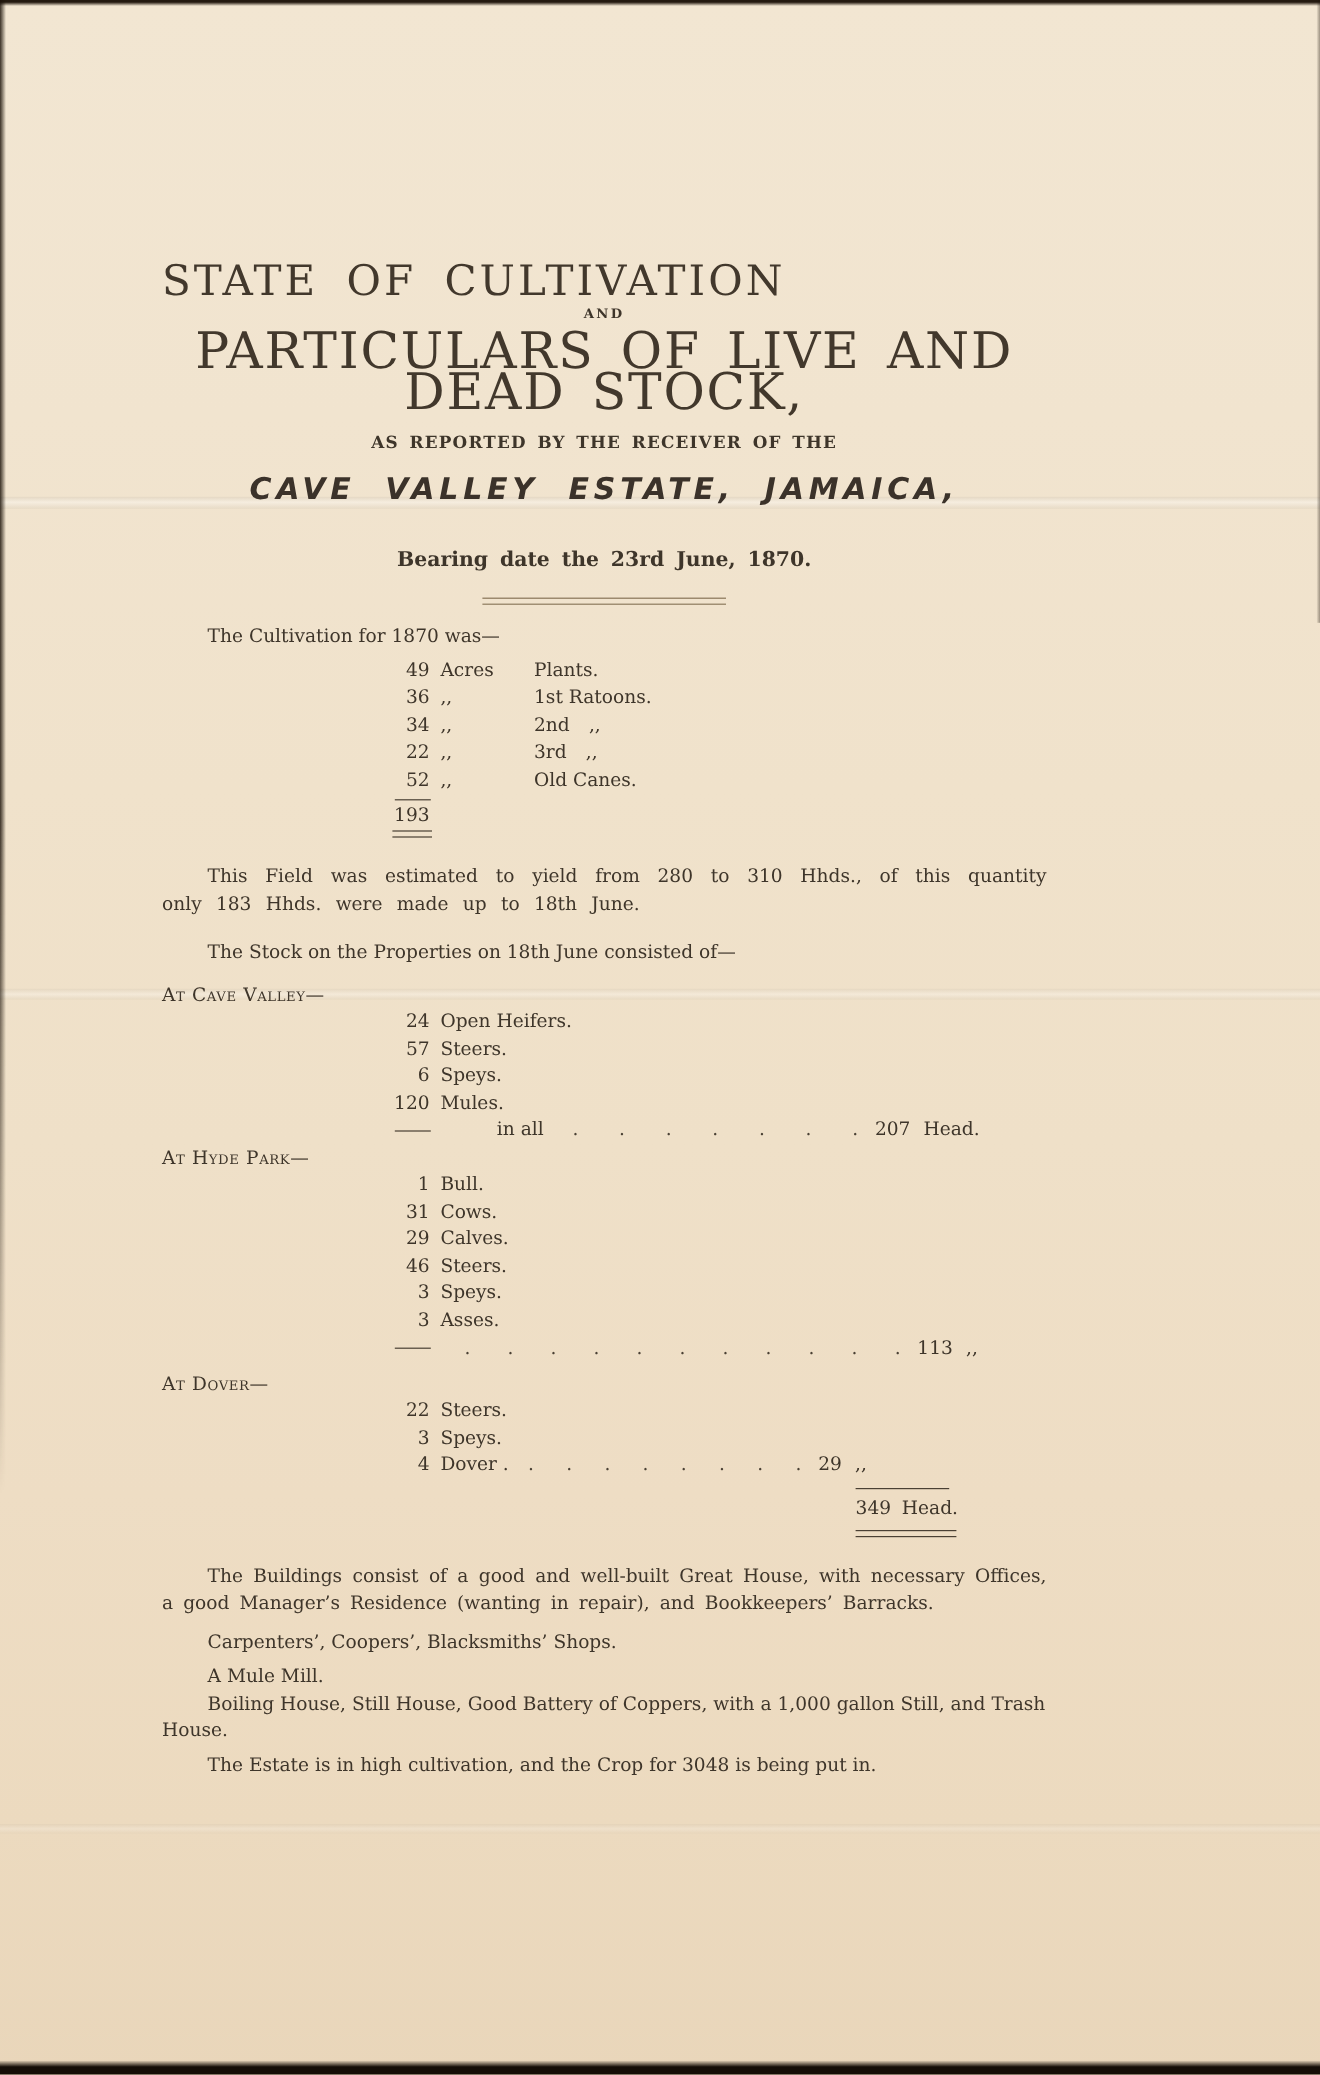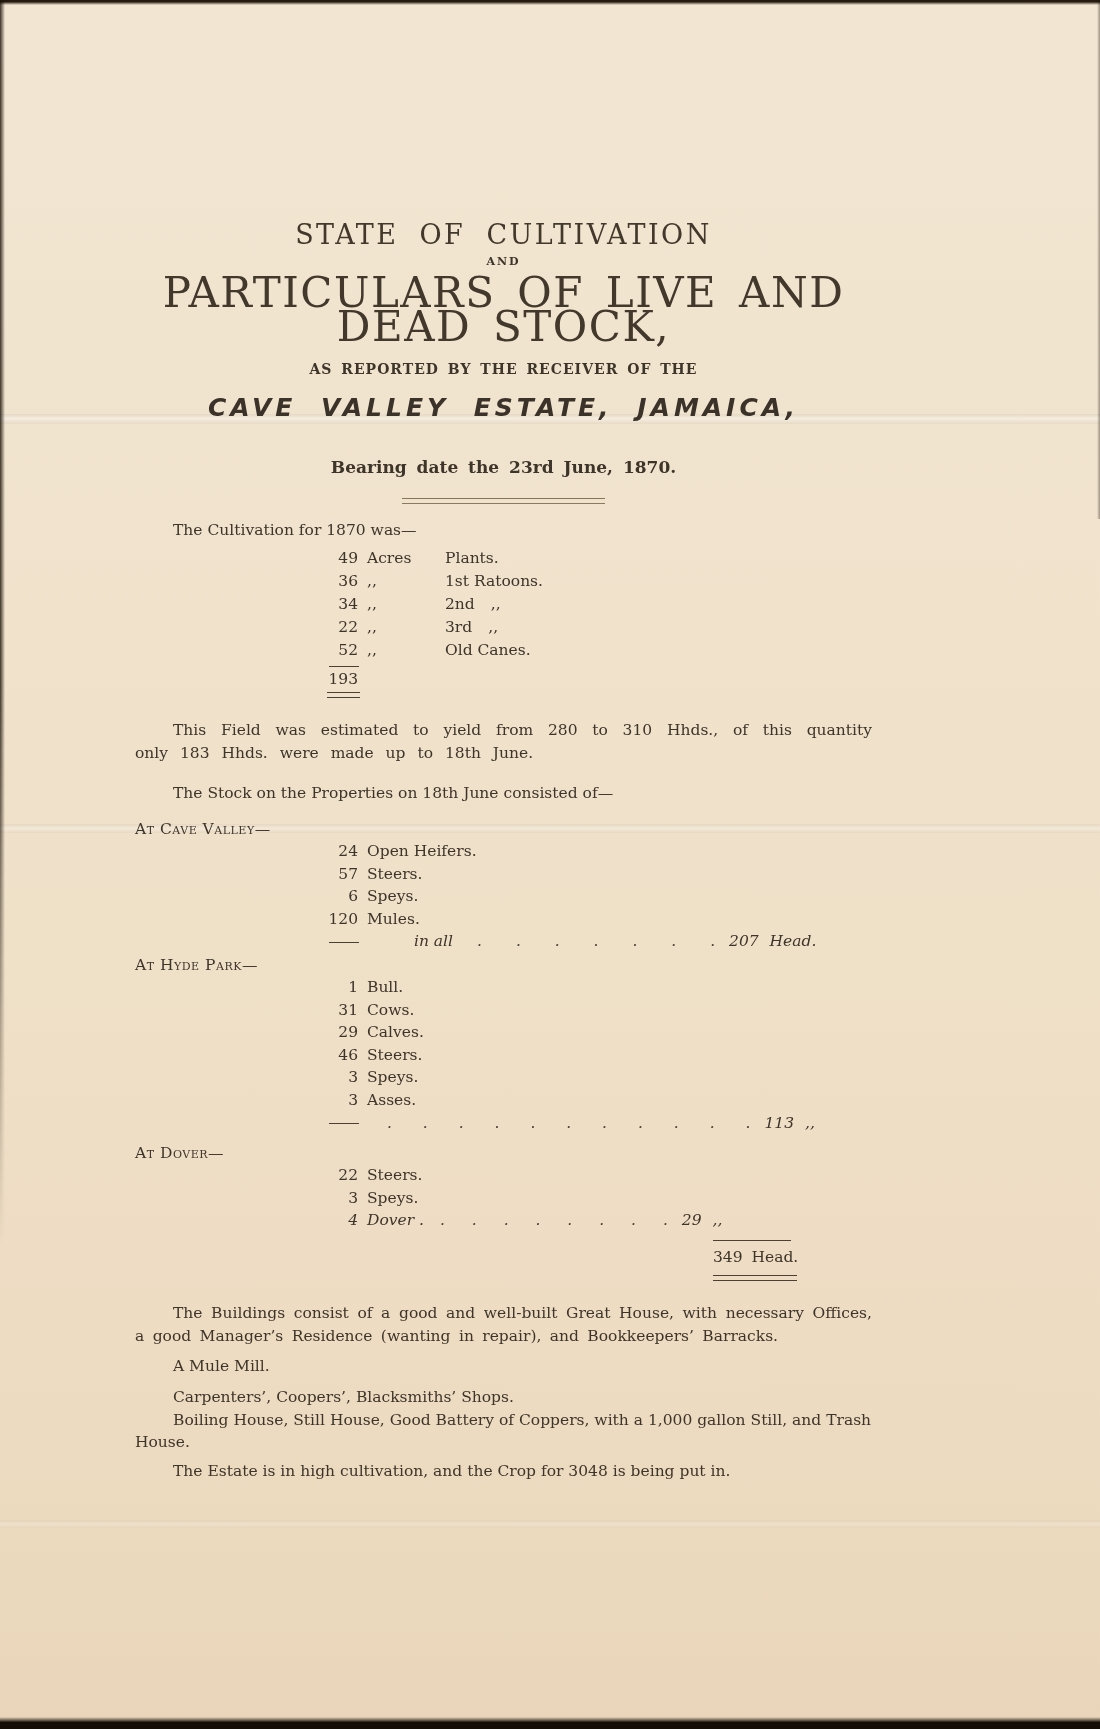--- a/index.html
+++ b/index.html
@@ -64,22 +64,22 @@
     top: 0;
     width: 737px;
     z-index: 2;
     font-size: 15.5px;
     line-height: 22px;
   }
 
   
   .t1 {
     margin-top: 221px;
-    text-align: center;
-    font-size: 27px;
+    text-align: left;
+    font-size: 35px;
     letter-spacing: 2.5px;
     word-spacing: 10px;
     line-height: 28px;
     color: #42382c;
   }
   .t-and {
     margin-top: 6px;
     text-align: center;
     font-size: 11px;
     font-weight: bold;
@@ -175,21 +175,21 @@
     font-variant: small-caps;
     letter-spacing: 0.5px;
     line-height: 22px;
   }
   .lh-cave  { margin-top: 14px; }
   .lh-hyde  { margin-top: 1px; }
   .lh-dover { margin-top: 8px; }
   .s-row { display: flex; line-height: 22.6px; }
   .s-row .qty { width: 223px; text-align: right; }
   .s-row .sname { margin-left: 9px; }
-  .sum-row { display: flex; line-height: 22.6px; align-items: baseline; font-style: italic; }
+  .sum-row { display: flex; line-height: 22.6px; align-items: baseline; }
   .sum-row .dash {
     width: 30px; margin-left: 194px;
     border-top: 1.5px solid #4a4034;
     align-self: center; margin-top: 2px;
   }
   .sum-row .inall { margin-left: 55px; }
   .dots { color: #4a4034; }
   .dots-cave  { margin-left: 24px; word-spacing: 29px; }
   .dots-hyde  { margin-left: 28px; word-spacing: 26px; }
   .dots-dover { margin-left: 16px; word-spacing: 22px; }
@@ -344,19 +344,19 @@
       </div>
     </div>
 
     <div class="grand">
       <div class="g-rule"></div>
       <div class="g-text">349 Head.</div>
       <div class="g-dbl"></div>
     </div>
 
     <div class="para med p-buildings">The Buildings consist of a good and well-built Great House, with necessary Offices, a good Manager’s Residence (wanting in repair), and Bookkeepers’ Barracks.</div>
+    <div class="single p-shops">Carpenters’, Coopers’, Blacksmiths’ Shops.</div>
     <div class="single p-mill">A Mule Mill.</div>
-    <div class="single p-shops">Carpenters’, Coopers’, Blacksmiths’ Shops.</div>
     <div class="single p-boiling">Boiling House, Still House, Good Battery of Coppers, with a 1,000 gallon Still, and Trash House.</div>
     <div class="single p-estate">The Estate is in high cultivation, and the Crop for 3048 is being put in.</div>
 
   </div>
 </div>
 
 </body></html>

